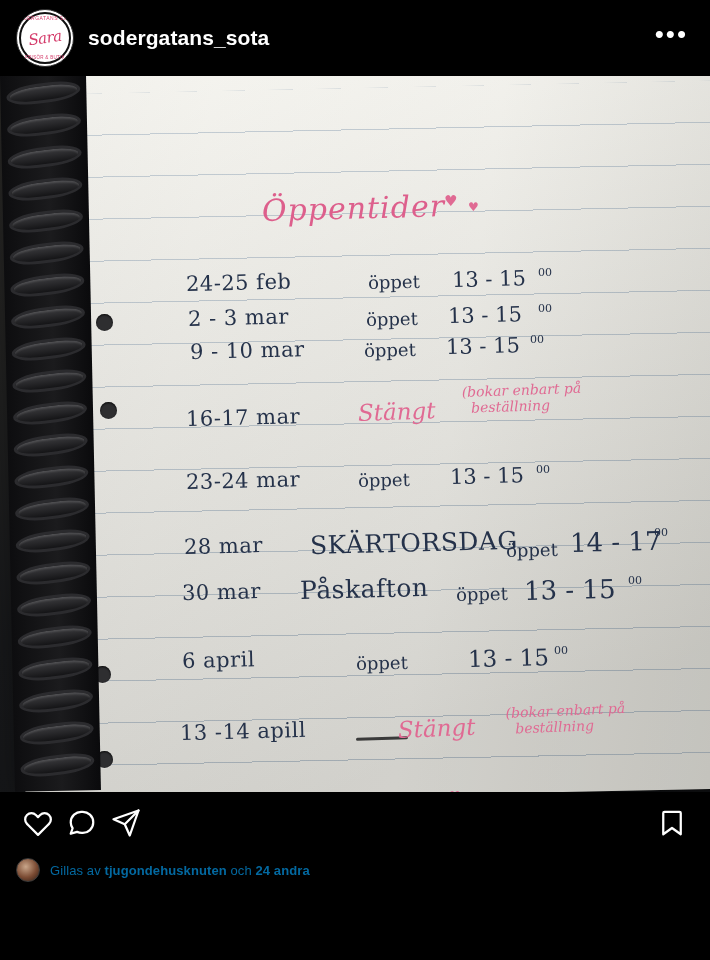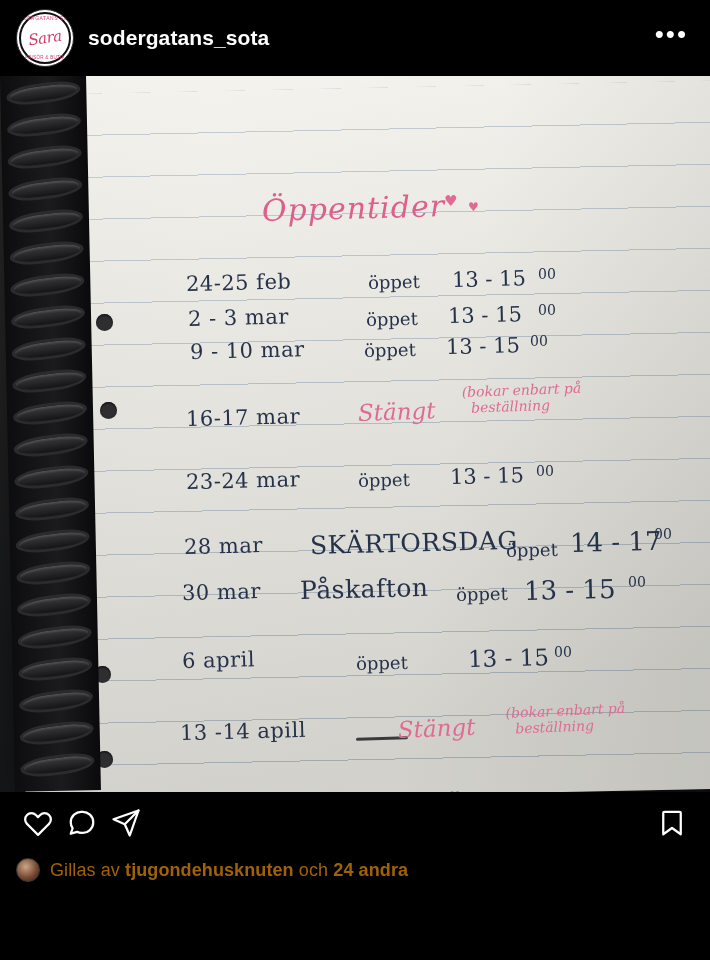--- a/index.html
+++ b/index.html
@@ -161,21 +161,21 @@
   .ink-pk { color: #dd5f8c; }
 
   .title-main {
     font-size: 30px;
     letter-spacing: 1px;
     font-style: italic;
   }
   .row-date { font-size: 21px; letter-spacing: 0.5px; }
   .row-word { font-size: 18px; }
   .row-time { font-size: 21px; }
-  .sup { font-size: 14px; vertical-align: super; }
+  .sup { font-size: 11px; vertical-align: super; }
   .closed { font-size: 23px; font-style: italic; }
   .note { font-size: 14px; font-style: italic; line-height: 1.15; white-space: pre; }
   .big-word { font-size: 25px; letter-spacing: 0.5px; }
   .welcome { font-size: 31px; font-style: italic; letter-spacing: 1px; }
   .heart { font-size: 15px; color: #e06a93; }
   .strike {
     position: absolute;
     height: 3px;
     background: #3a3a3a;
     border-radius: 2px;
@@ -209,22 +209,22 @@
     padding: 2px 0 8px 0;
   }
   .mini-avatar {
     width: 24px; height: 24px;
     border-radius: 50%;
     background: radial-gradient(circle at 40% 35%, #c9a68a 0%, #7b4b33 55%, #2a1b14 100%);
     border: 1px solid #3a3a3a;
     flex: 0 0 auto;
   }
   .likes-text {
-    font-size: 18px;
-    color: #a16207;
+    font-size: 13px;
+    color: #0369a1;
     letter-spacing: 0.1px;
   }
   .likes-text b { font-weight: 700; }
   .caption-row {
     font-size: 16.5px;
     color: #fff;
     padding-bottom: 10px;
     letter-spacing: 0.1px;
   }
   .caption-row b { font-weight: 700; }

